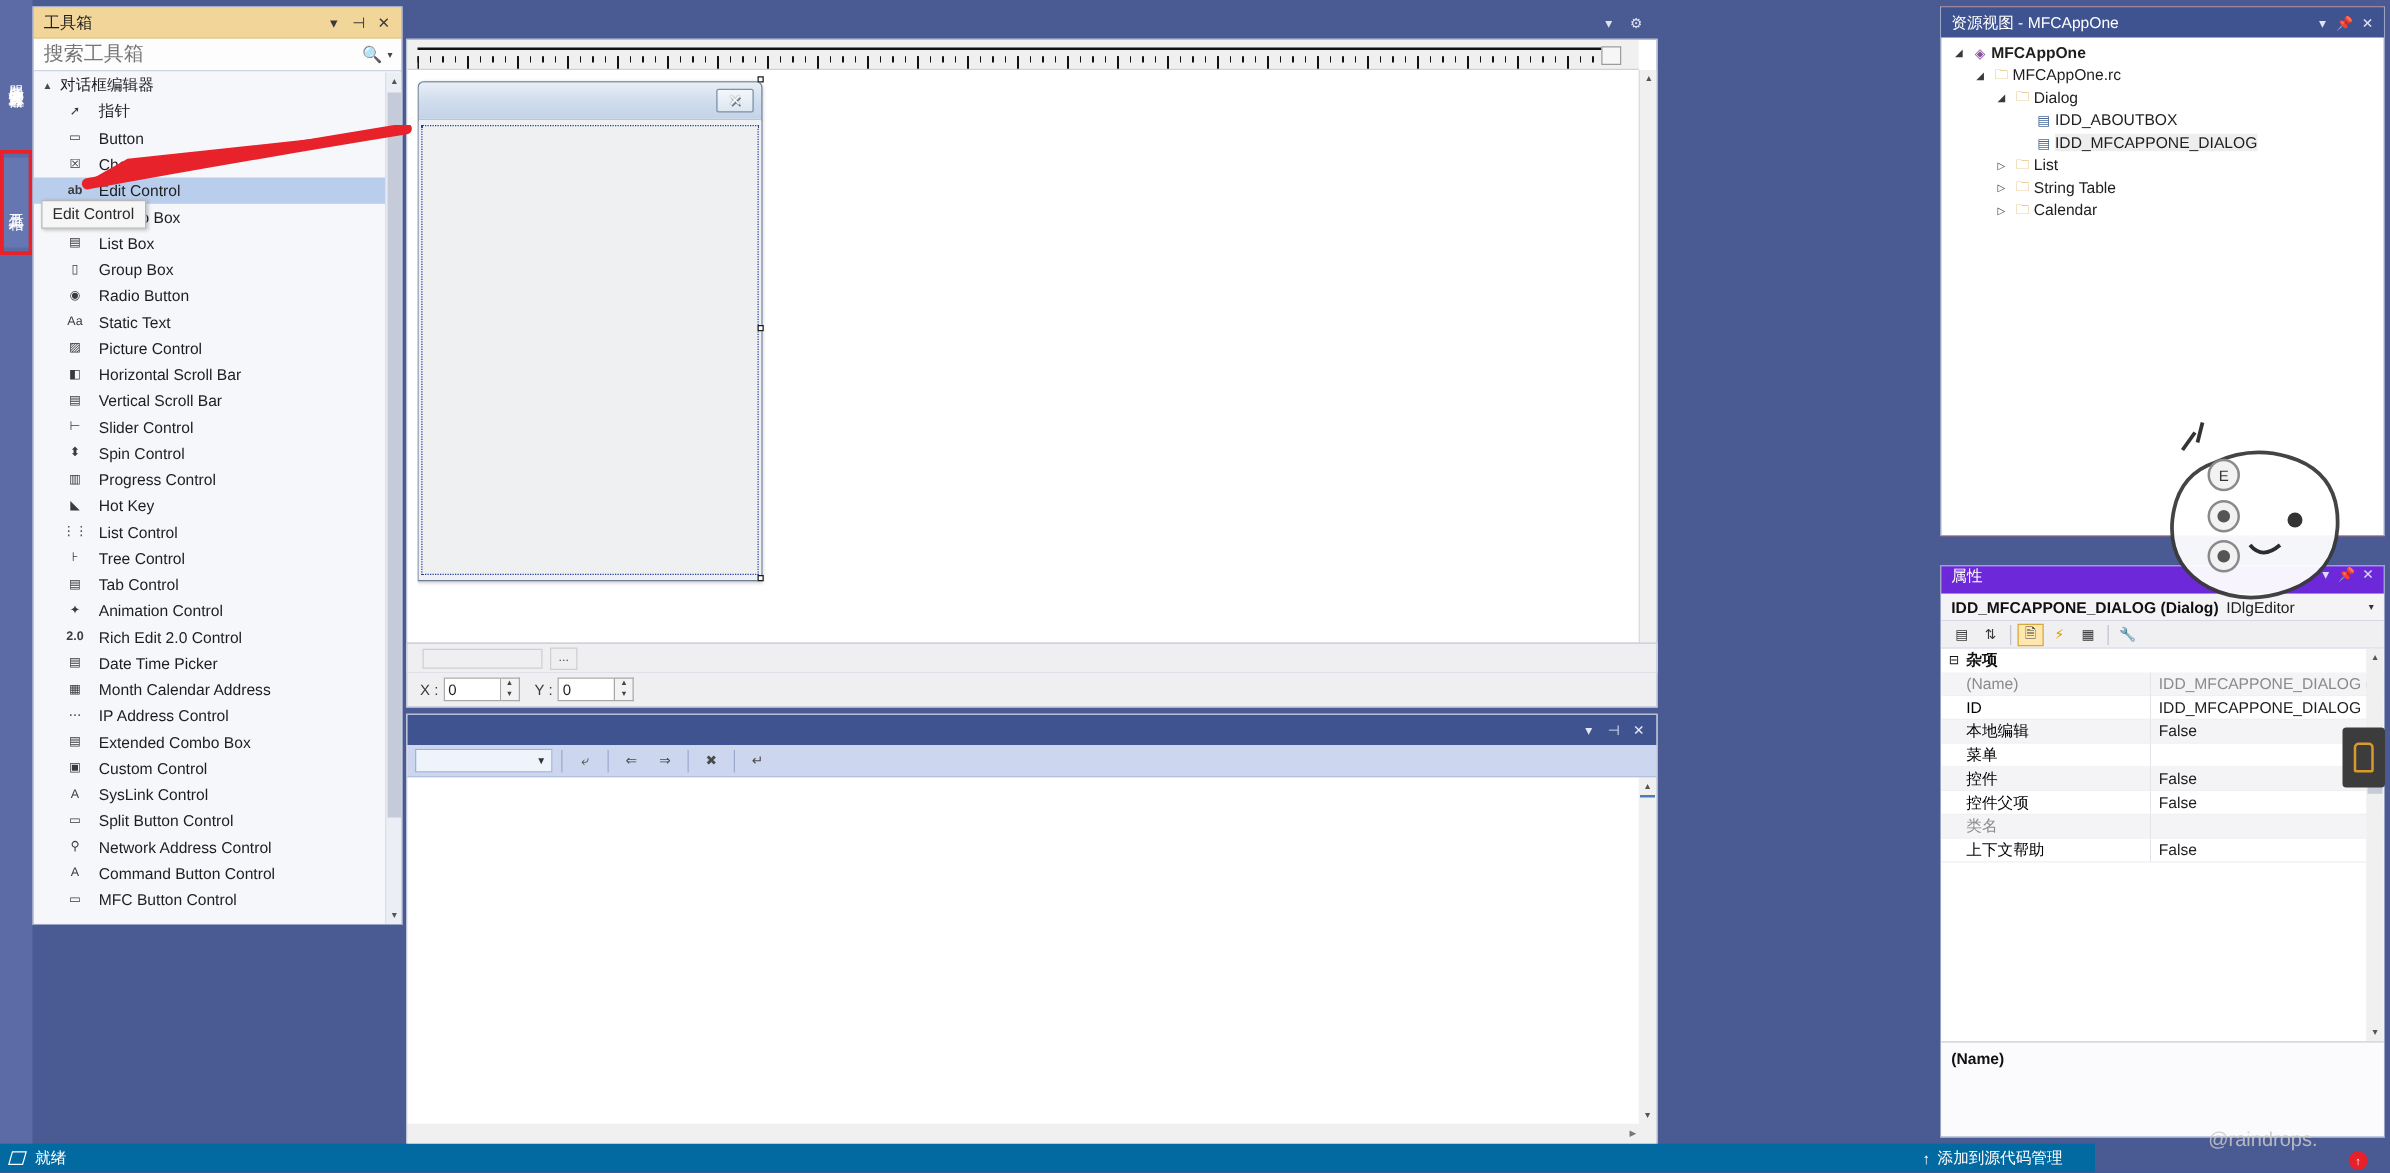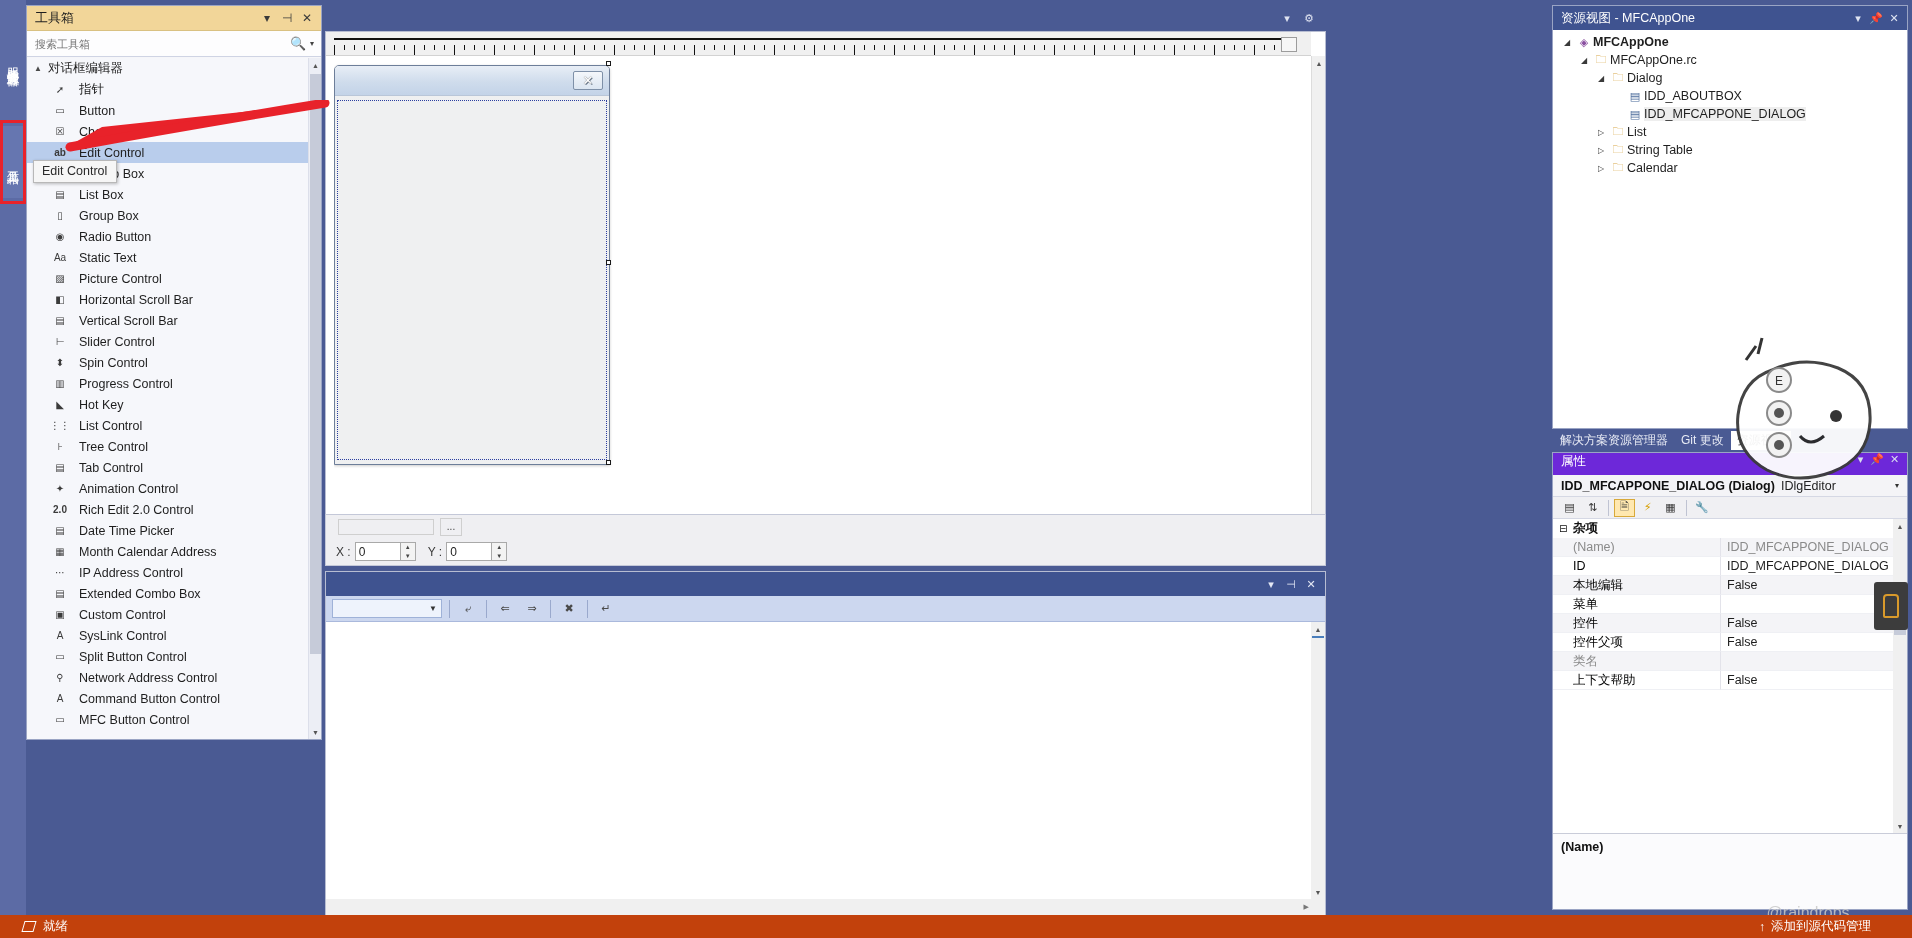--- a/index.html
+++ b/index.html
@@ -46,21 +46,21 @@
   }
   .tb-title .t { flex: 1; font-size: 13px; color: #1e1e1e; }
   .tb-title .ic {
     width: 20px; height: 20px; display: flex; align-items: center; justify-content: center;
     font-size: 12px; color: #3a3a3a; cursor: default;
   }
   .tb-search {
     height: 26px; background: #fdfdfe; border-bottom: 1px solid #cfd4e4;
     display: flex; align-items: center; padding: 0 4px 0 8px;
   }
-  .tb-search .inp { flex: 1; font-size: 11px; color: #767676; background: transparent; border: 0; outline: none;
+  .tb-search .inp { flex: 1; font-size: 16px; color: #767676; background: transparent; border: 0; outline: none;
     font-family: "Liberation Sans", sans-serif; }
   .tb-search .sic { width: 18px; text-align: center; color: #2b4a86; font-size: 13px; }
   .tb-search .sdd { width: 10px; text-align: center; color: #444; font-size: 8px; }
 
   .tb-list {
     position: absolute; left: 0; top: 52px; right: 0; bottom: 0;
     background: #f6f7fb; overflow: hidden;
   }
   .tb-group {
     display: flex; align-items: center; height: 21px; padding-left: 7px;
@@ -345,23 +345,23 @@
   .pr-gscroll .th { position: absolute; left: 1px; top: 86px; width: 12px; height: 30px; background: #c6cbd9; }
 
   .pr-desc {
     position: absolute; left: 0; right: 0; bottom: 0; height: 76px;
     border-top: 1px solid #c9ccd9; background: #fbfbfd; padding: 6px 8px;
   }
   .pr-desc .h { font-weight: bold; font-size: 12.5px; color: #111; }
 
   
   .status {
-    position: absolute; left: 0; bottom: 0; width: 1912px; height: 23px;
-    background: #c2410c; color: #ffffff; display: flex; align-items: center;
-    font-size: 12.5px; padding: 0 23px;
+    position: absolute; left: 0; bottom: 0; width: 1676px; height: 23px;
+    background: #0369a1; color: #ffffff; display: flex; align-items: center;
+    font-size: 12.5px; padding: 0 8px;
   }
   .status .sq {
     width: 12px; height: 11px; border: 1.5px solid #ffffff; margin-right: 8px;
     transform: skewX(-16deg);
   }
   .status .ready { flex: 1; }
   .status .right { display: flex; align-items: center; gap: 6px; padding-right: 18px; }
   .status .up { font-size: 12px; }
 
   
@@ -684,25 +684,20 @@
           <span class="lb">String Table</span>
         </div>
         <div class="tnode" style="padding-left: 40px;">
           <span class="exp">▷</span>
           <span class="ti" style="color: rgb(216, 168, 74);">🗀</span>
           <span class="lb">Calendar</span>
         </div>
       </div>
   </div>
 
-  <div class="rv-tabs" id="rv-tabs">
-      <div class="rv-tab">解决方案资源管理器</div>
-      <div class="rv-tab">Git 更改</div>
-      <div class="rv-tab active">资源视图</div>
-    </div>
 
   <div class="props">
     <div class="pr-title">
       <span class="t">属性</span>
       <span class="ic">▾</span>
       <span class="ic">📌</span>
       <span class="ic">✕</span>
     </div>
     <div class="pr-obj">
       <span class="nm">IDD_MFCAPPONE_DIALOG (Dialog)</span>

